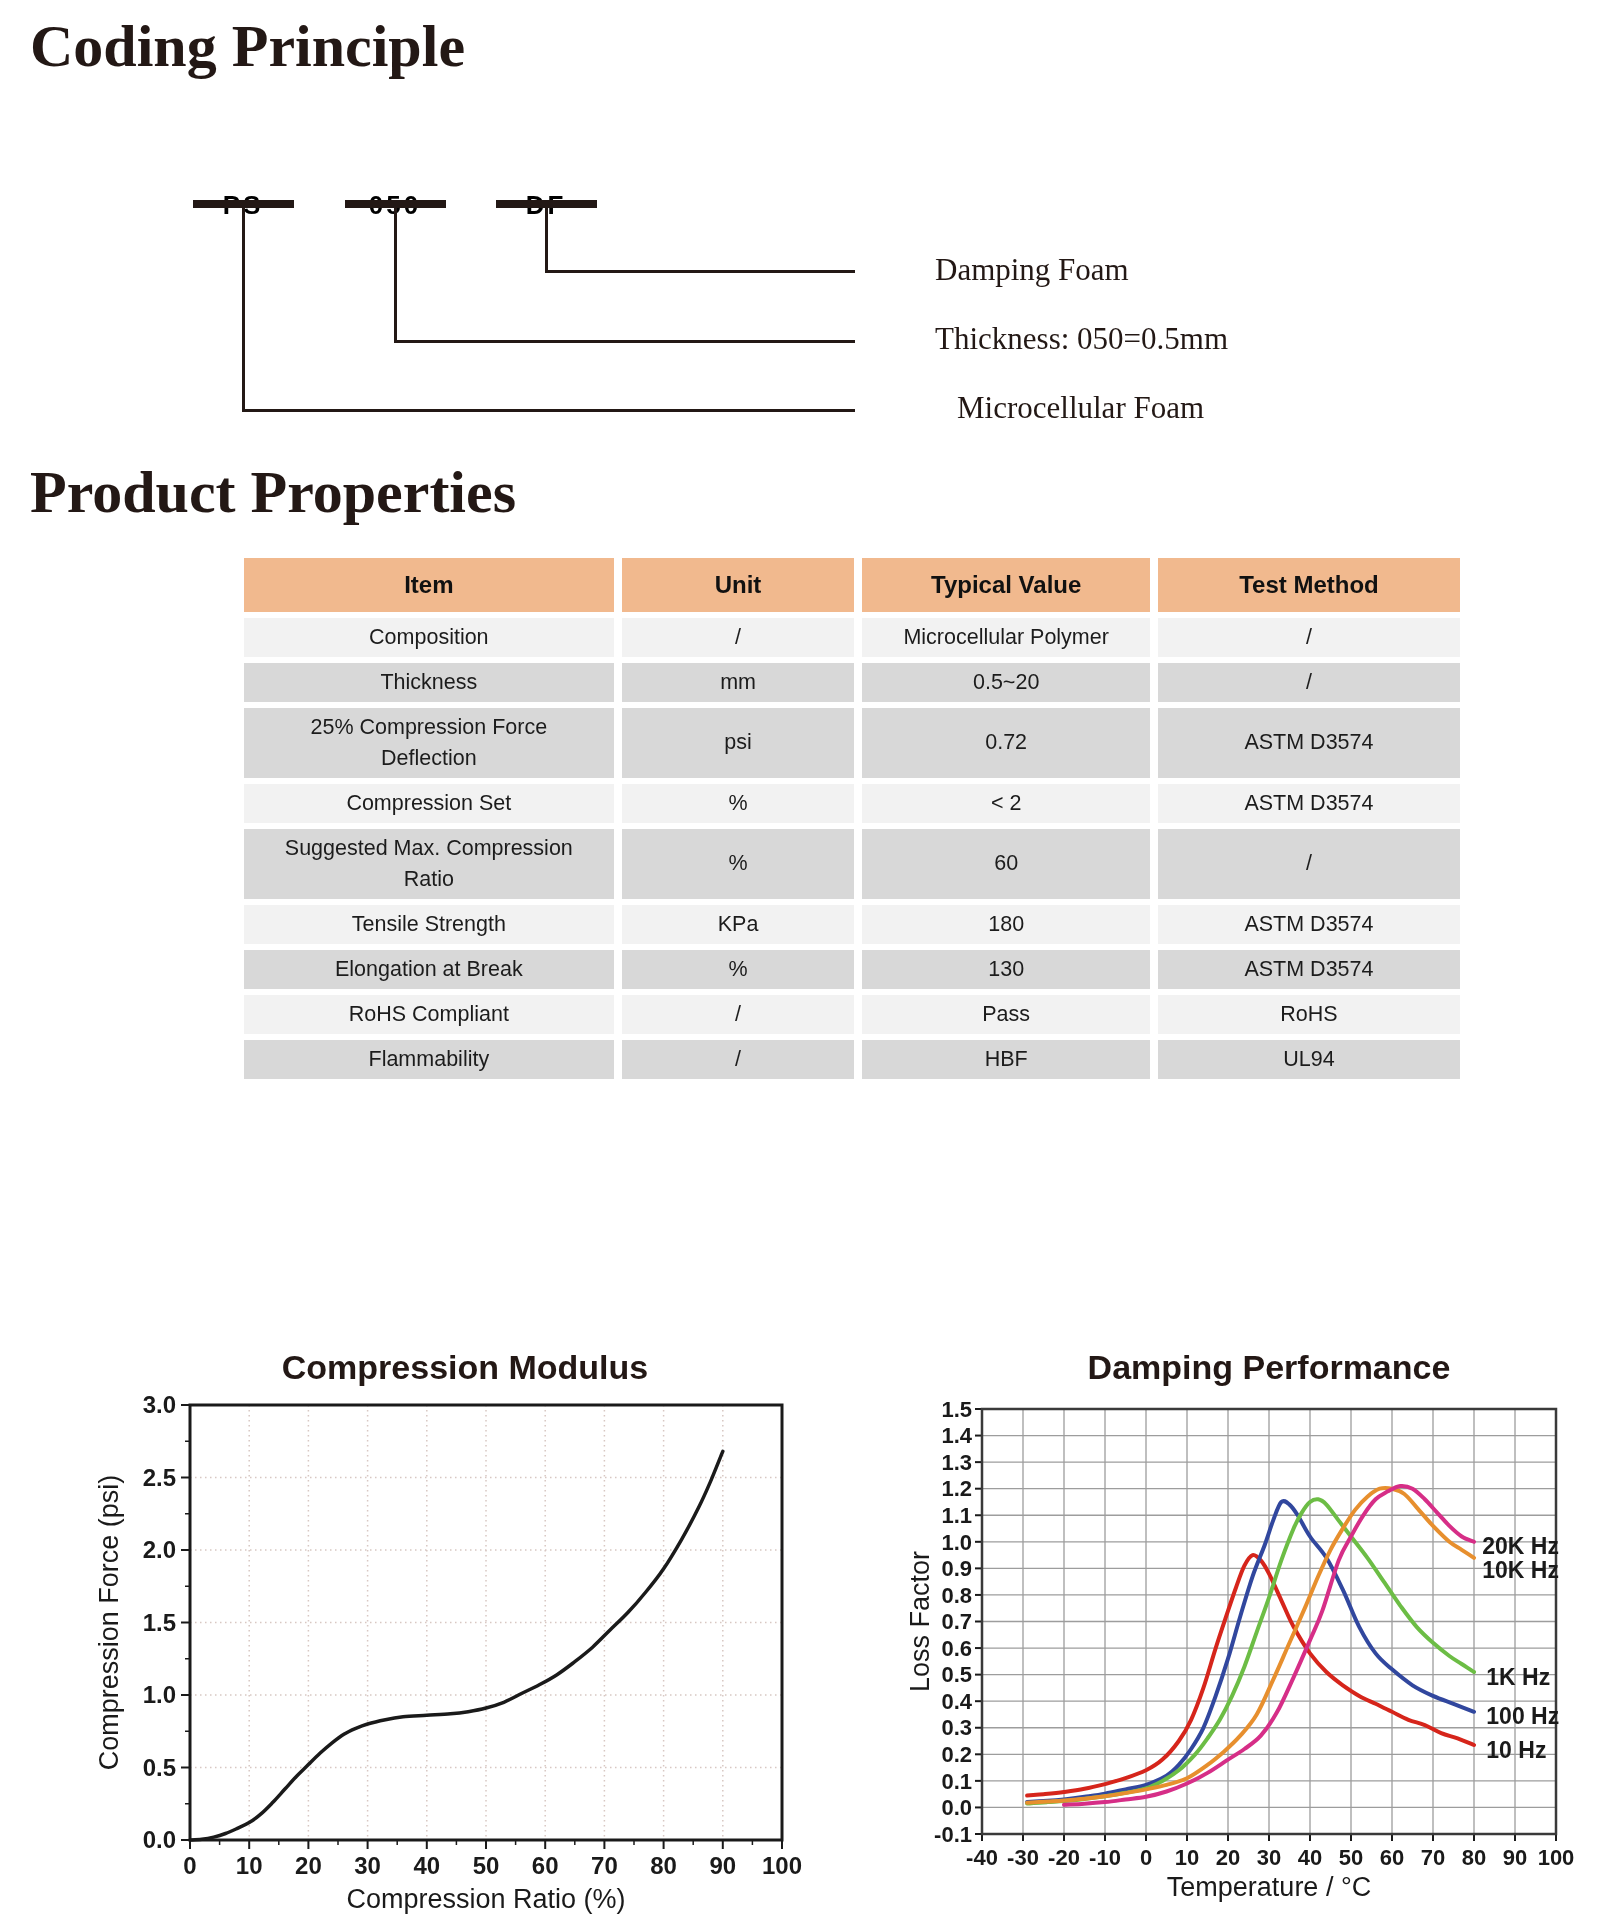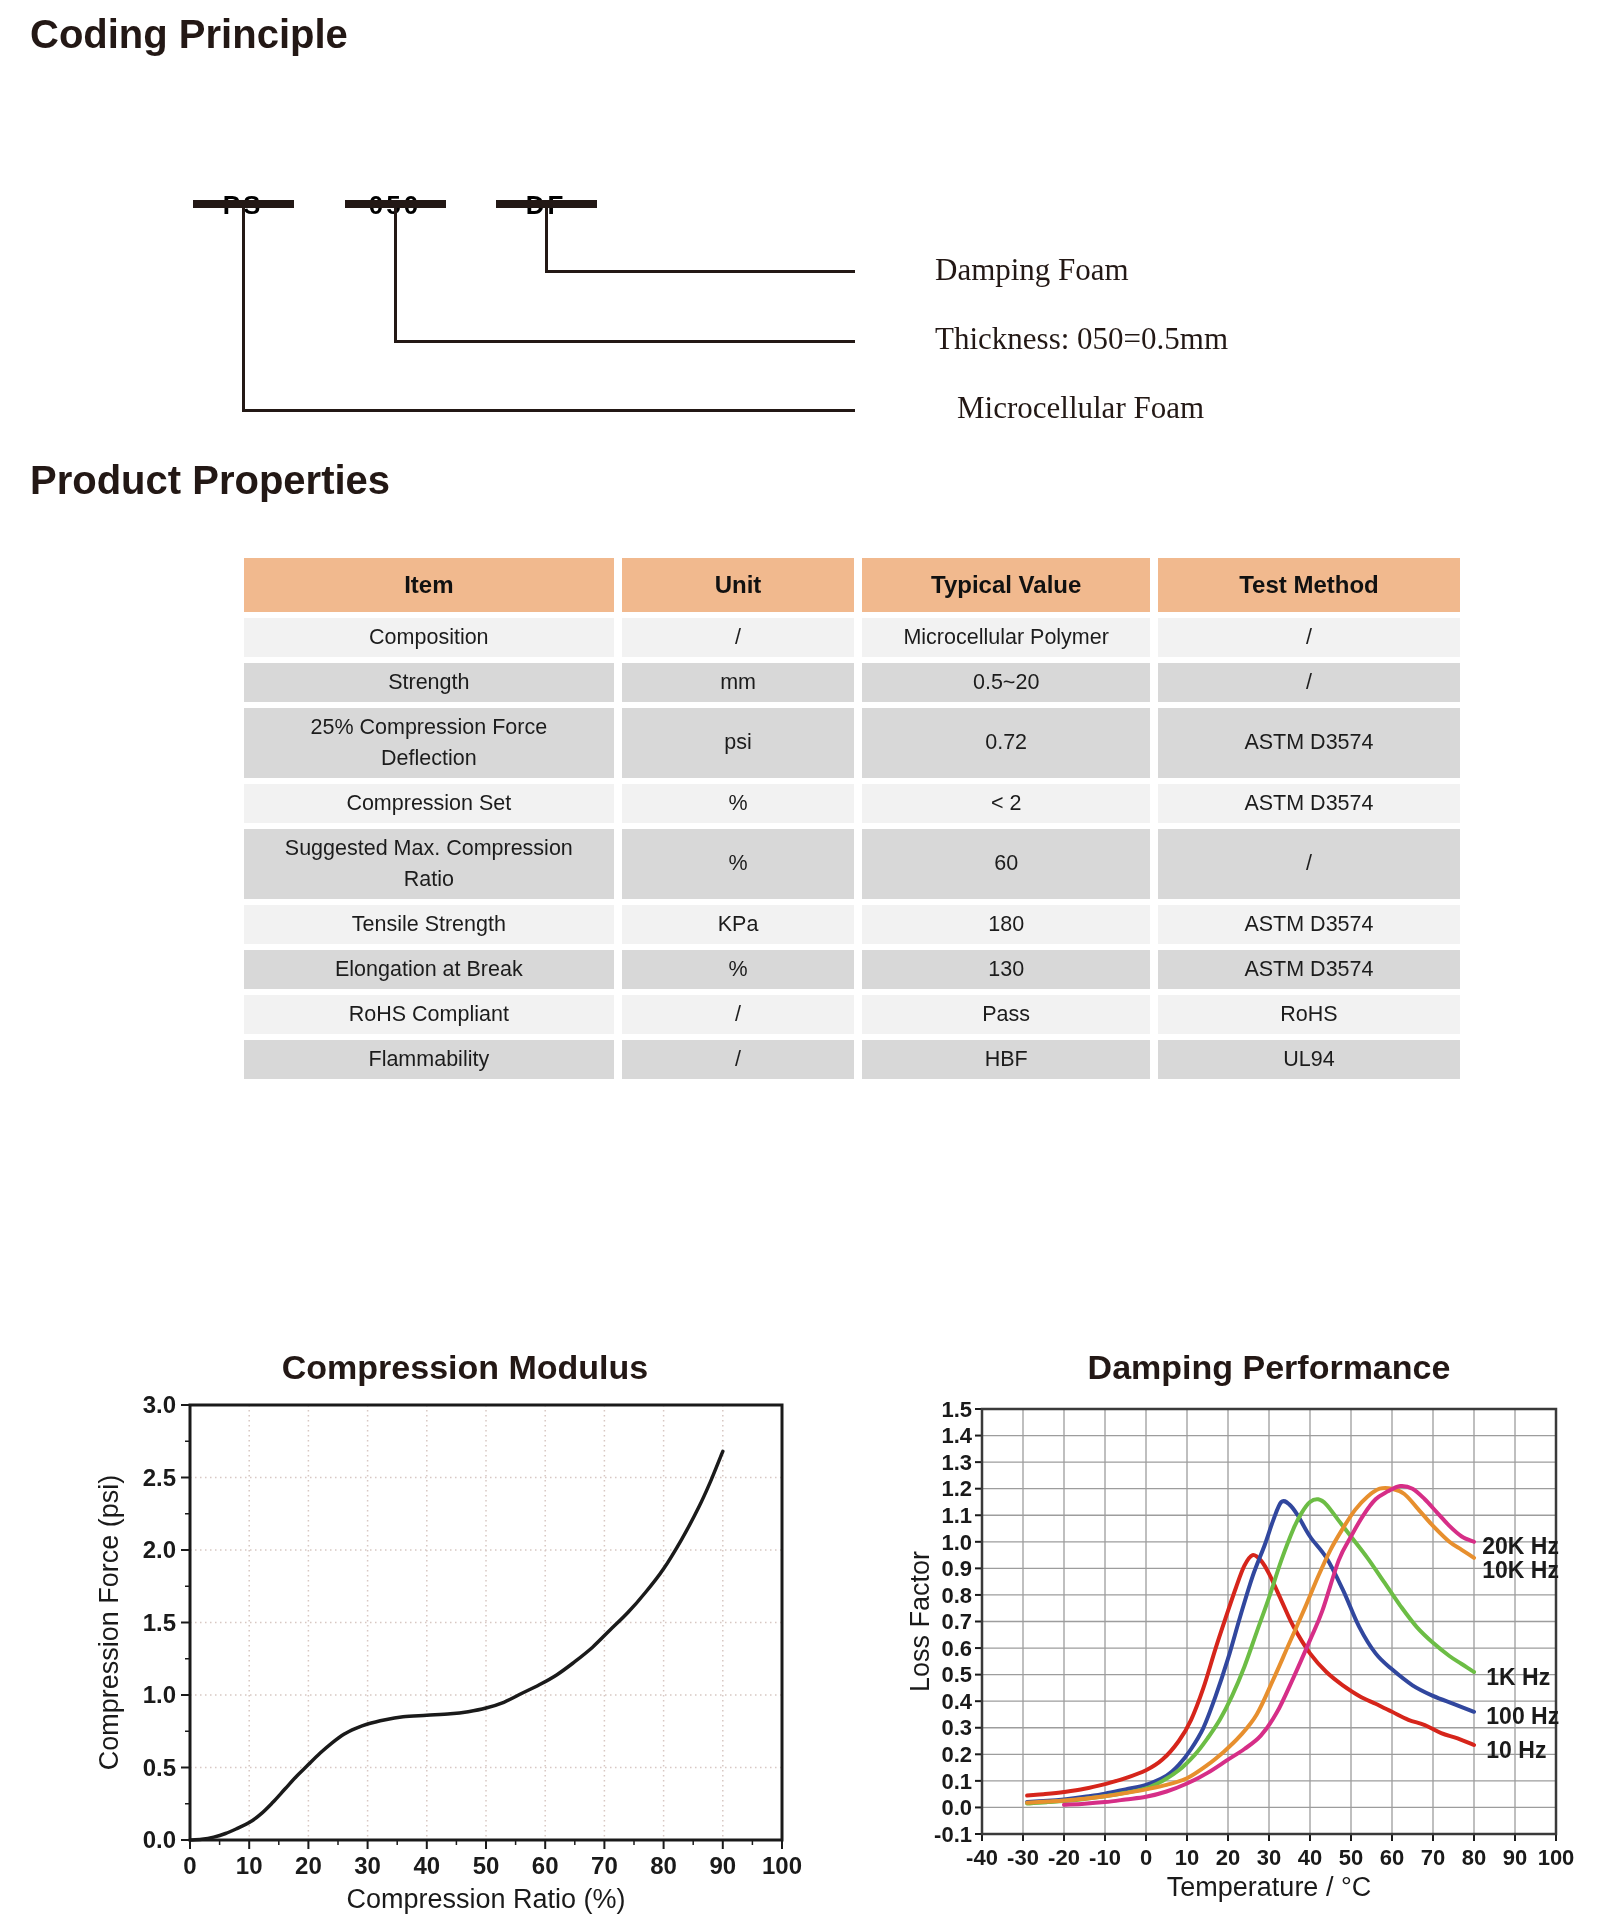--- a/index.html
+++ b/index.html
@@ -2,22 +2,22 @@
 <html><head>
 <meta charset="utf-8">
 <style>
   html,body{margin:0;padding:0;}
   body{
     width:1600px;height:1922px;position:relative;background:#ffffff;
     font-family:"Liberation Sans", sans-serif;color:#1c1c1c;overflow:hidden;
   }
   .abs{position:absolute;}
   .h1{
-    font-size:40px;font-weight:800;color:#231815;letter-spacing:0px;
-    font-family:Liberation Sans, sans-serif;
+    font-size:60px;font-weight:800;color:#231815;letter-spacing:0px;
+    font-family:Liberation Serif, serif;
   }
   
   .code-text{
     font-size:26px;font-weight:800;color:#000000;text-align:center;
     letter-spacing:3px;width:130px;margin-top:44px;
   }
   .code-bar{height:8px;background:#231815;}
   .vline{width:2.5px;background:#231815;}
   .hline{height:2.5px;background:#231815;}
   .code-label{
@@ -94,21 +94,21 @@
         </tr>
       </thead>
     <tbody>
         <tr class="light single">
           <td>Composition</td>
           <td>/</td>
           <td>Microcellular Polymer</td>
           <td>/</td>
         </tr>
         <tr class="dark single">
-          <td>Strength</td>
+          <td>Thickness</td>
           <td>mm</td>
           <td>0.5~20</td>
           <td>/</td>
         </tr>
         <tr class="dark double">
           <td>25% Compression Force<br>Deflection</td>
           <td>psi</td>
           <td>0.72</td>
           <td>ASTM D3574</td>
         </tr>

